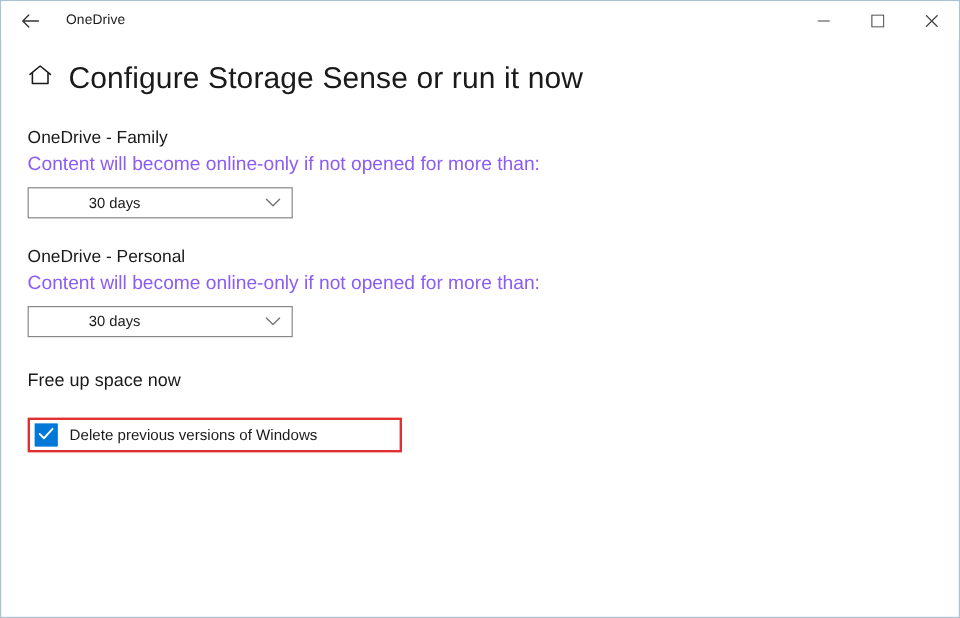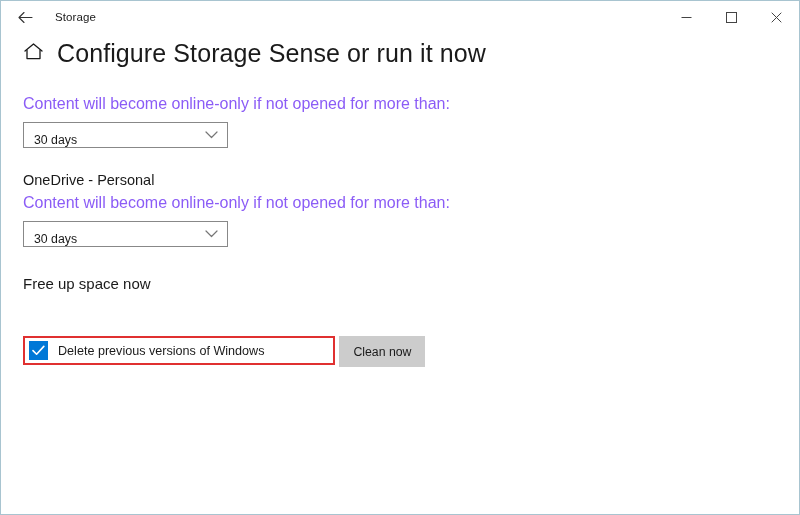--- a/index.html
+++ b/index.html
@@ -62,20 +62,21 @@
     justify-content: center;
     cursor: default;
   }
   .caption-btn svg { display: block; }
 
   
   #page-header {
     display: flex;
     align-items: center;
     padding-left: 18px;
+    margin-top: 12px;
     height: 40px;
   }
   #home-icon-wrap {
     width: 28px;
     height: 28px;
     display: flex;
     align-items: center;
     justify-content: center;
     margin-right: 10px;
   }
@@ -99,28 +100,29 @@
     font-weight: 400;
     margin: 0 0 6px 0;
   }
   .section-sub {
     font-size: 16px;
     color: #8b5cf6;
     margin: 0 0 9px 0;
   }
   .dropdown {
     position: relative;
-    width: 205px;
+    width: 221px;
     height: 26px;
     box-sizing: border-box;
     border: 1px solid #888888;
     background: #ffffff;
     display: flex;
-    align-items: flex-end;
-    cursor: default;
+    align-items: center;
+    cursor: default;
+    padding-left: 40px;
   }
   .dropdown-value {
     font-size: 12.3px;
     color: #1a1a1a;
     padding-left: 10px;
   }
   .dropdown-chevron {
     position: absolute;
     right: 9px;
     top: 50%;
@@ -215,21 +217,21 @@
 <div id="window">
 
   <div id="titlebar">
     <div id="back-button">
       <span>
         <svg width="15" height="13" viewBox="0 0 15 13" fill="none">
           <path d="M14 6.5H1.3M6 1.5L1 6.5L6 11.5" stroke="#333333" stroke-width="1.1" stroke-linecap="round" stroke-linejoin="round"></path>
         </svg>
       </span>
     </div>
-    <div id="app-title">Storage</div>
+    <div id="app-title">OneDrive</div>
 
     <div id="caption-buttons">
       <div class="caption-btn">
         <span>
           <svg width="11" height="11" viewBox="0 0 11 11">
               <path d="M0.5 5.5H10.5" stroke="#444444" stroke-width="1"></path>
             </svg>
         </span>
       </div>
       <div class="caption-btn">
@@ -257,20 +259,21 @@
           <path d="M4 8.2V16.6H17V8.2" stroke="#1a1a1a" stroke-width="1.3" stroke-linecap="round" stroke-linejoin="round"></path>
         </svg>
       </span>
     </div>
     <div id="page-title">Configure Storage Sense or run it now</div>
   </div>
 
   <div id="content">
 
     <div class="group">
+      <h2 class="section-title">OneDrive - Family</h2>
       <p class="section-sub">Content will become online-only if not opened for more than:</p>
       <div class="dropdown">
         <span class="dropdown-value">30 days</span>
         <span class="dropdown-chevron">
           <svg width="13" height="8" viewBox="0 0 13 8" fill="none">
             <path d="M1 1L6.5 6.5L12 1" stroke="#767676" stroke-width="1.2" stroke-linecap="round" stroke-linejoin="round"></path>
           </svg>
         </span>
       </div>
     </div>
@@ -298,21 +301,20 @@
               <svg width="13" height="11" viewBox="0 0 13 11" fill="none">
                 <path d="M1 5.6L4.6 9.2L11.8 1.4" stroke="#ffffff" stroke-width="1.6" stroke-linecap="round" stroke-linejoin="round"></path>
               </svg>
             </span>
           </span>
           <span id="checkbox-label">Delete previous versions of Windows</span>
         </div>
       </div>
 
 
-      <button id="clean-now-button">Clean now</button>
     </div>
 
     <div id="get-help-row">
       <span id="get-help-icon-wrap">
         
       </span>
 
     </div>
 
   </div>

